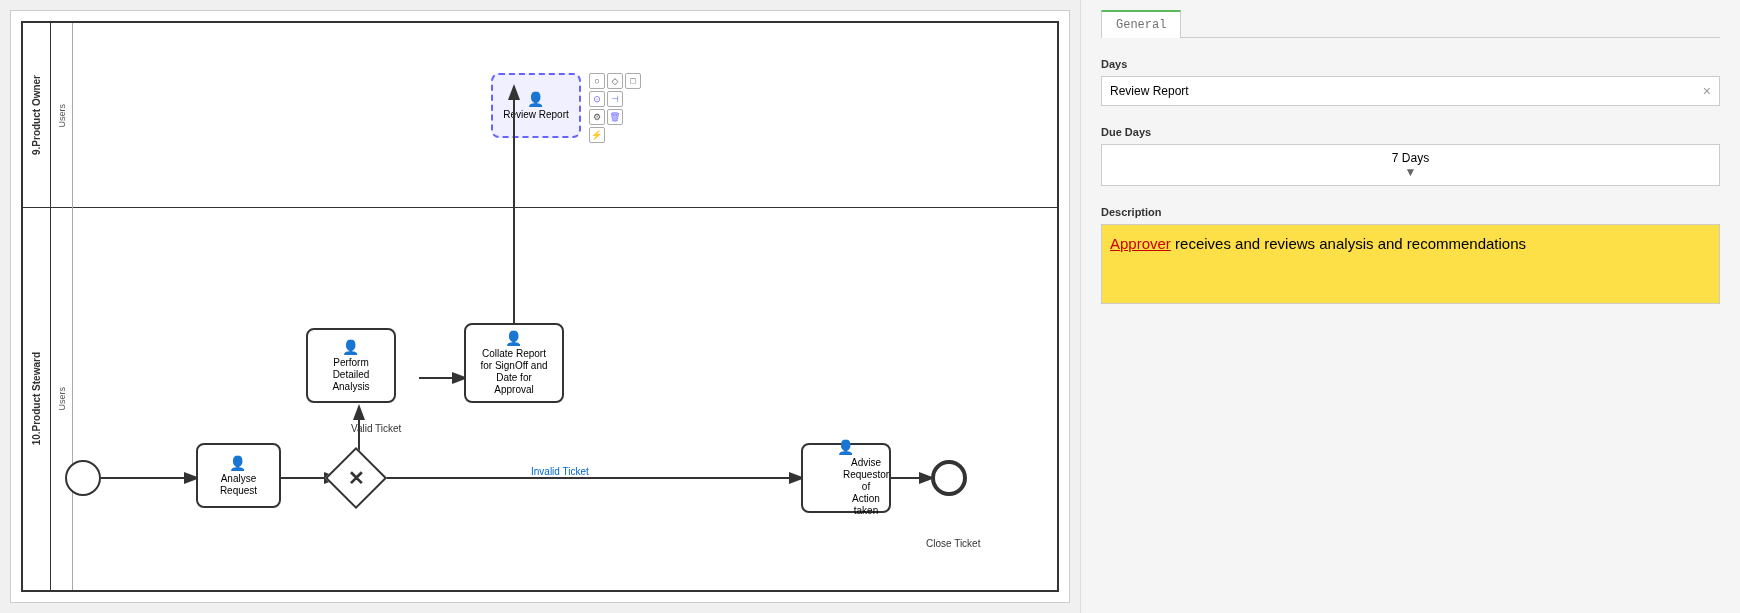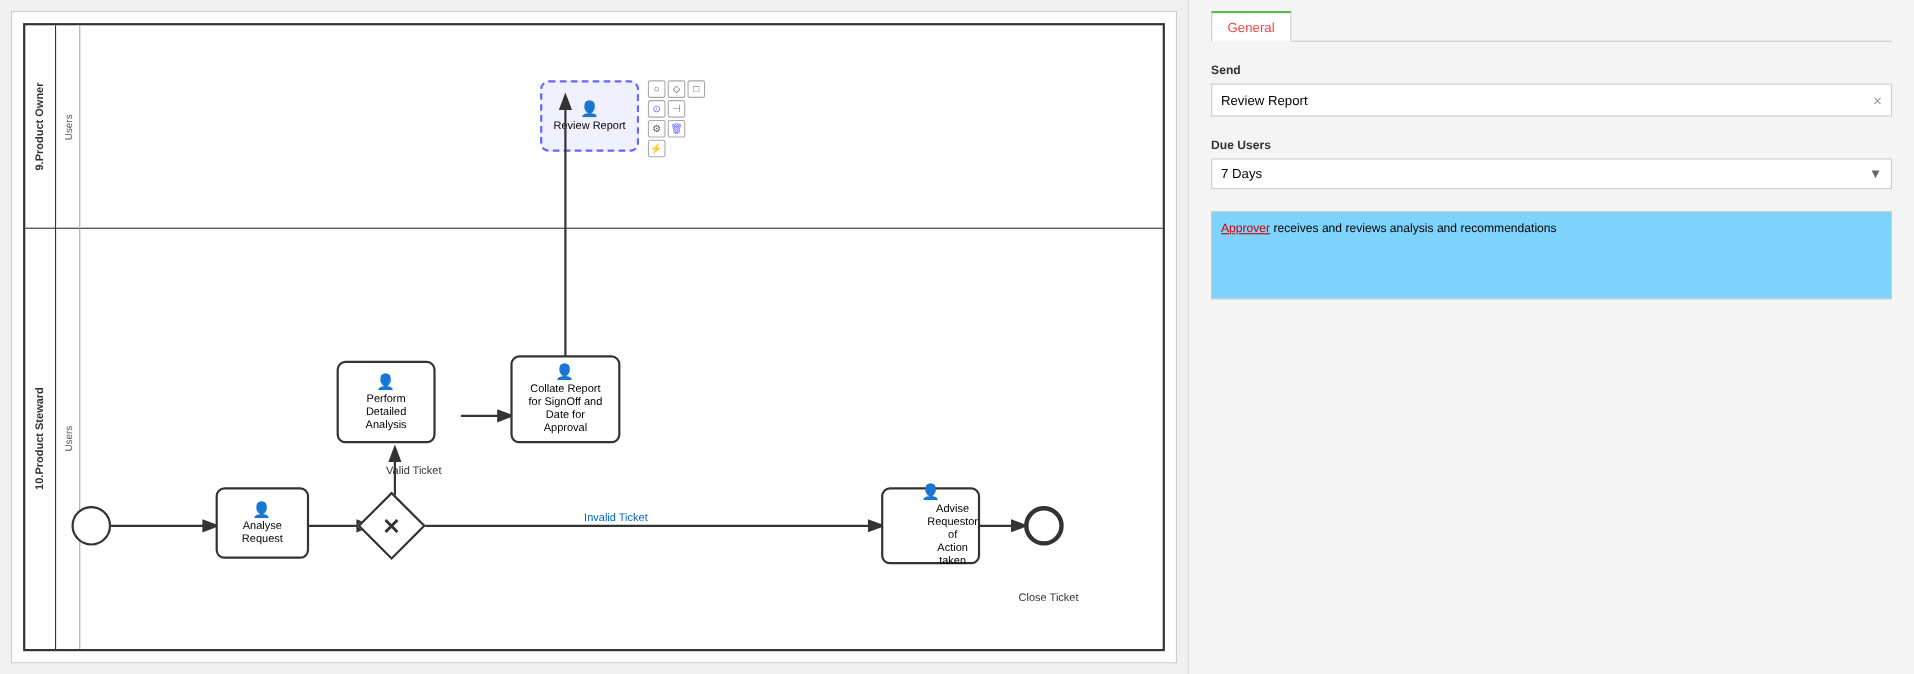--- a/index.html
+++ b/index.html
@@ -127,22 +127,23 @@
       border: 1px solid transparent;
       border-bottom: none;
       margin-bottom: -1px;
       color: #555;
     }
 
     .tab.active {
       background: #fff;
       border-color: #ccc;
       border-bottom-color: #fff;
-      color: #ef4444;
+      color: #737373;
       border-top: 2px solid #5cb85c;
+      font-family: Liberation Mono, monospace;
     }
 
     .field-group {
       margin-bottom: 20px;
     }
 
     .field-label {
       font-size: 11px;
       color: #333;
       margin-bottom: 6px;
@@ -176,32 +177,33 @@
     .field-select {
       width: 100%;
       border: 1px solid #ccc;
       padding: 6px 8px;
       font-size: 12px;
       background: #fff;
       display: flex;
       align-items: center;
       justify-content: space-between;
       cursor: pointer;
+      flex-direction: column;
     }
 
     .field-select .arrow {
       color: #666;
     }
 
     .description-area {
       width: 100%;
       border: 1px solid #ccc;
       padding: 8px;
-      font-size: 11px;
-      background: #7dd3fc;
+      font-size: 15px;
+      background: #fde047;
       min-height: 80px;
       line-height: 1.4;
     }
 
     .description-area .highlight {
       color: #cc0000;
       text-decoration: underline;
     }
 
     
@@ -338,33 +340,34 @@
   </div>
 </div>
 
 <div class="right-panel">
 
   <div class="tabs">
     <div class="tab active">General</div>
   </div>
 
   <div class="field-group">
-    <div class="field-label">Send</div>
+    <div class="field-label">Days</div>
     <div class="field-input">
       <input type="text" value="Review Report" style="">
       <span class="clear-btn">×</span>
     </div>
   </div>
 
   <div class="field-group">
-    <div class="field-label">Due Users</div>
+    <div class="field-label">Due Days</div>
     <div class="field-select">
       <span>7 Days</span>
       <span class="arrow">▼</span>
     </div>
   </div>
 
   <div class="field-group">
+    <div class="field-label">Description</div>
     <div class="description-area">
       <span class="highlight">Approver</span><span> receives and reviews analysis and recommendations</span>
     </div>
   </div>
 </div>
 
 </body></html>

